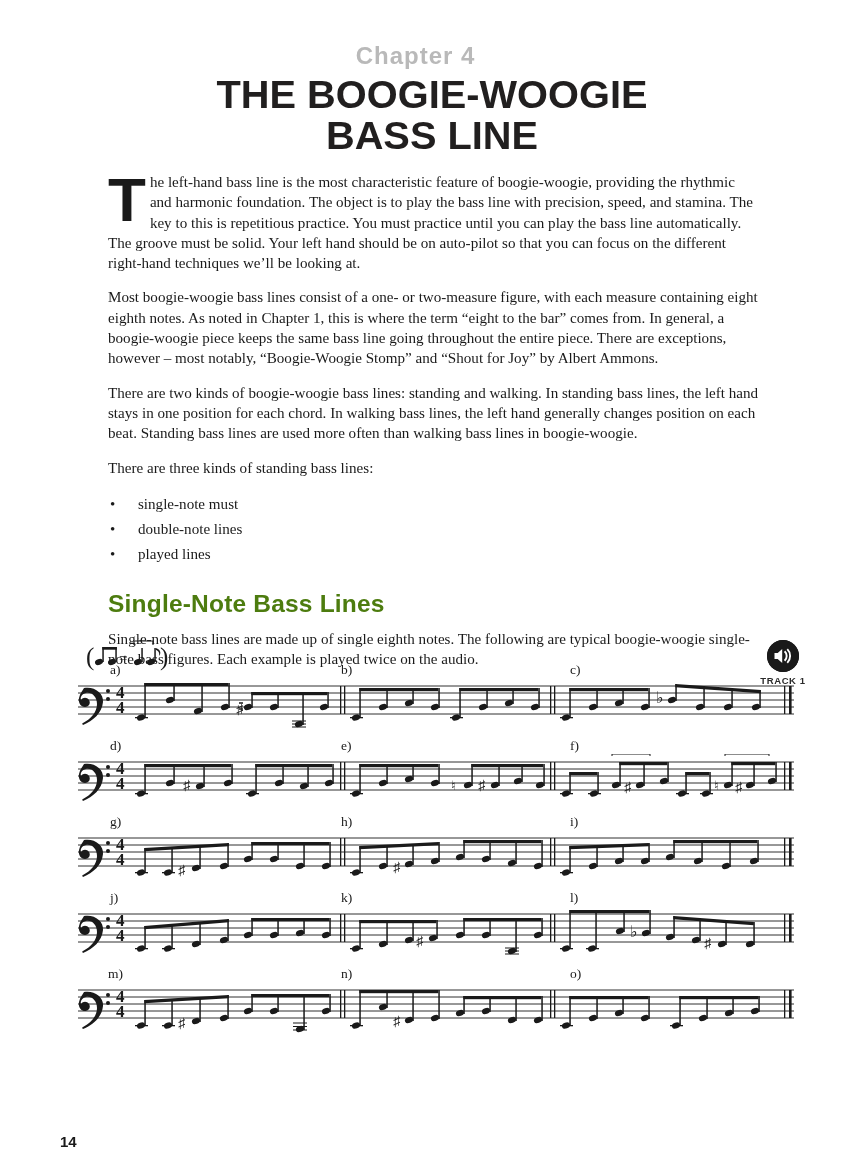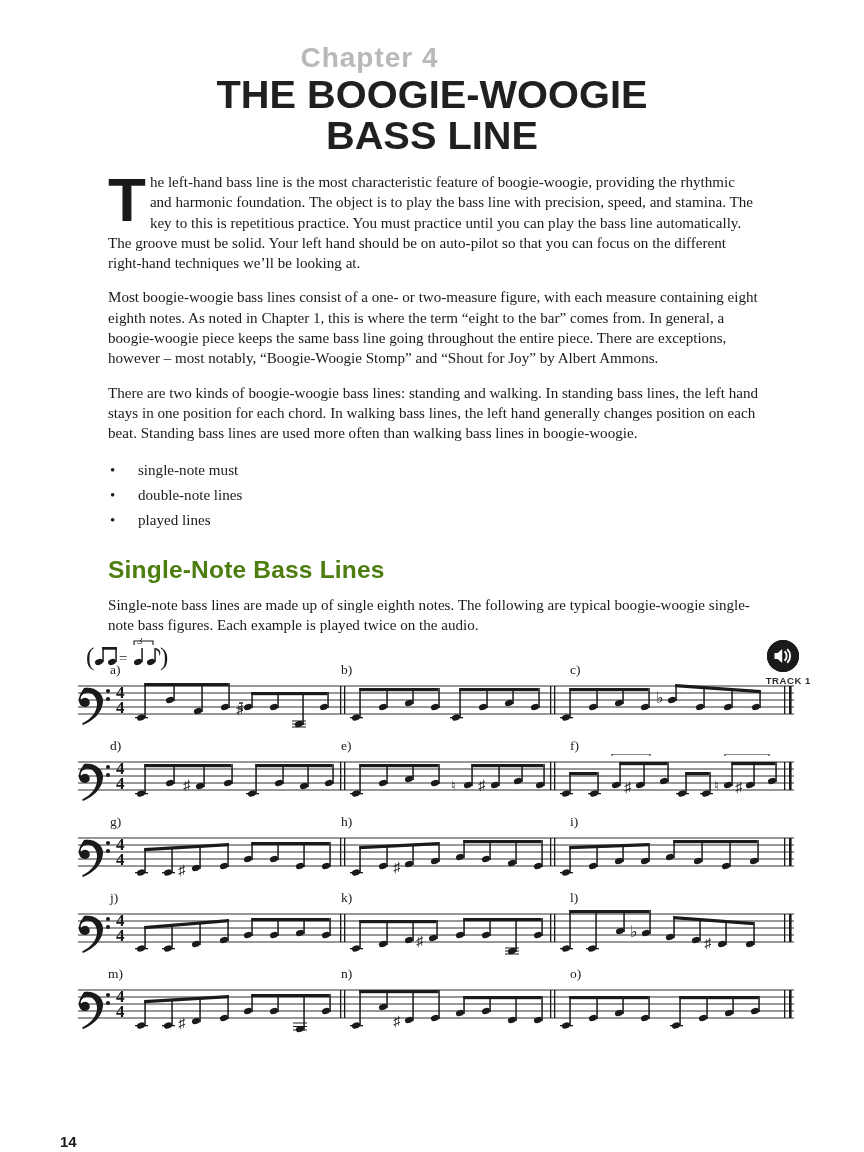--- a/index.html
+++ b/index.html
@@ -6,21 +6,21 @@
   body {
     width:864px; height:1152px; position:relative; overflow:hidden;
     font-family:"Liberation Serif", serif; color:#1a1a1a;
   }
   .page { position:absolute; inset:0; background:#fff; }
 
   
   .chapter-label {
     position:absolute; top:42px; left:0; width:739px; text-align:center;
     font-family:"Liberation Sans", sans-serif; font-weight:bold;
-    font-size:28px; letter-spacing:1.0px; color:#b9b9b9;
+    font-size:24px; letter-spacing:1.0px; color:#b9b9b9;padding-left:46px;
   }
   .chapter-title {
     position:absolute; top:74px; left:0; width:864px; text-align:center;
     font-family:"Liberation Sans", sans-serif; font-weight:bold;
     font-size:39px; line-height:41px; letter-spacing:0px;
     color:#211f1f; transform:scaleX(1.02); transform-origin:center top;
   }
   .chapter-title .l2 { display:block; }
 
   
@@ -41,21 +41,21 @@
   ul.bullets li .dot {
     position:absolute; left:2px; top:0; font-size:15px;
   }
   h2.section {
     font-family:"Liberation Sans", sans-serif; font-weight:bold;
     font-size:24.5px; margin:23px 0 11px 0; color:#4d7c0f;
     letter-spacing:0.2px;
   }
 
   
-  .track { position:absolute; left:755px; top:640px; width:56px; text-align:right; }
+  .track { position:absolute; left:755px; top:640px; width:56px; text-align:center; }
   .track .badge {
     width:32px; height:32px; border-radius:50%; background:#1a1a1a;
     margin:0 auto; position:relative;
   }
   .track .label {
     font-family:"Liberation Sans", sans-serif; font-weight:bold;
     font-size:9.5px; letter-spacing:0.6px; color:#2b2b2b; margin-top:3px;
   }
 
   
@@ -88,20 +88,21 @@
   <div class="body-area">
 
     <p class="para first">
       <span class="dropcap">T</span><span>he left-hand bass line is the most characteristic feature of boogie-woogie, providing the rhythmic and harmonic foundation. The object is to play the bass line with precision, speed, and stamina. The key to this is repetitious practice. You must practice until you can play the bass line automatically. The groove must be solid. Your left hand should be on auto-pilot so that you can focus on the different right-hand techniques we’ll be looking at.</span>
     </p>
 
     <p class="para">Most boogie-woogie bass lines consist of a one- or two-measure figure, with each measure containing eight eighth notes. As noted in Chapter 1, this is where the term “eight to the bar” comes from. In general, a boogie-woogie piece keeps the same bass line going throughout the entire piece. There are exceptions, however – most notably, “Boogie-Woogie Stomp” and “Shout for Joy” by Albert Ammons.</p>
 
     <p class="para">There are two kinds of boogie-woogie bass lines: standing and walking. In standing bass lines, the left hand stays in one position for each chord. In walking bass lines, the left hand generally changes position on each beat. Standing bass lines are used more often than walking bass lines in boogie-woogie.</p>
 
+    <p class="para">There are three kinds of standing bass lines:</p>
 
     <ul class="bullets">
       <li>
         <span class="dot">•</span>
         <span>single-note must</span>
       </li>
       <li>
         <span class="dot">•</span>
         <span>double-note lines</span>
       </li>

